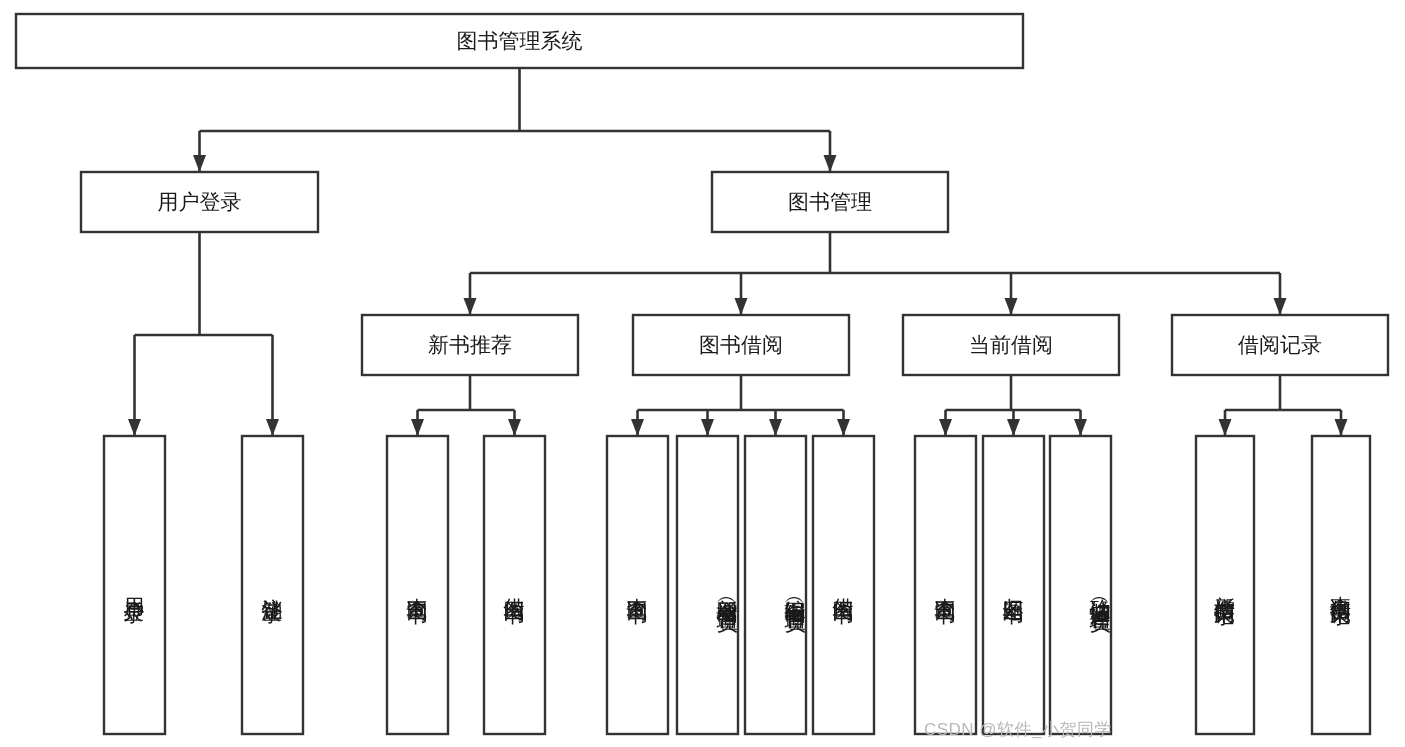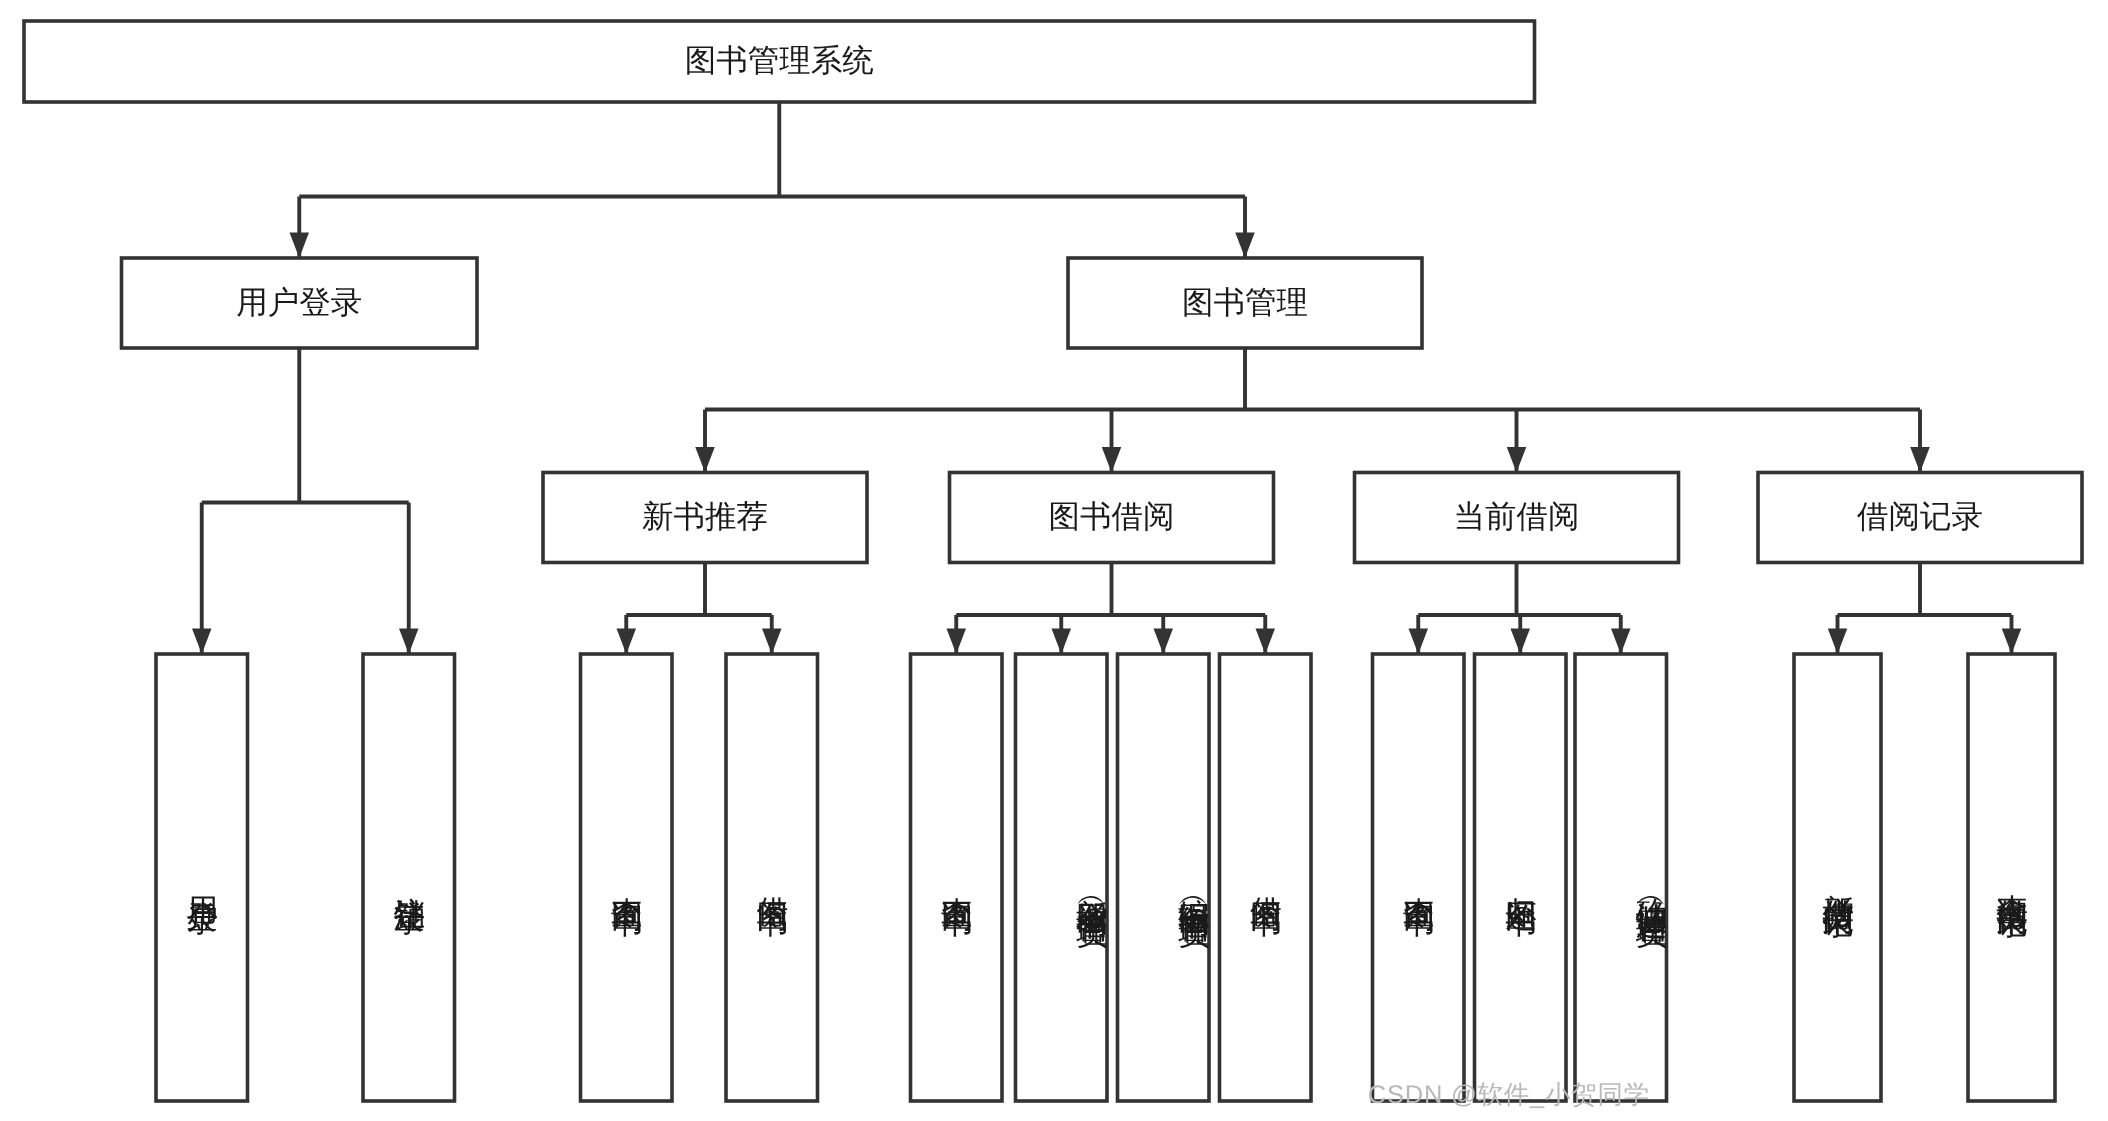--- a/index.html
+++ b/index.html
@@ -69,21 +69,21 @@
     align-items: flex-start;
     justify-content: center;
     white-space: nowrap;
     pointer-events: none;
   }
   .vlabel.center-v {
     align-items: center;
   }
   #watermark {
     position: absolute;
-    right: 12px;
+    right: 0;
     bottom: 6px;
     font-family: "Liberation Sans", sans-serif;
     font-size: 17px;
     color: #b8b8b8;
     letter-spacing: 0.5px;
     white-space: nowrap;
   }
 </style>
 </head>
 <body>

